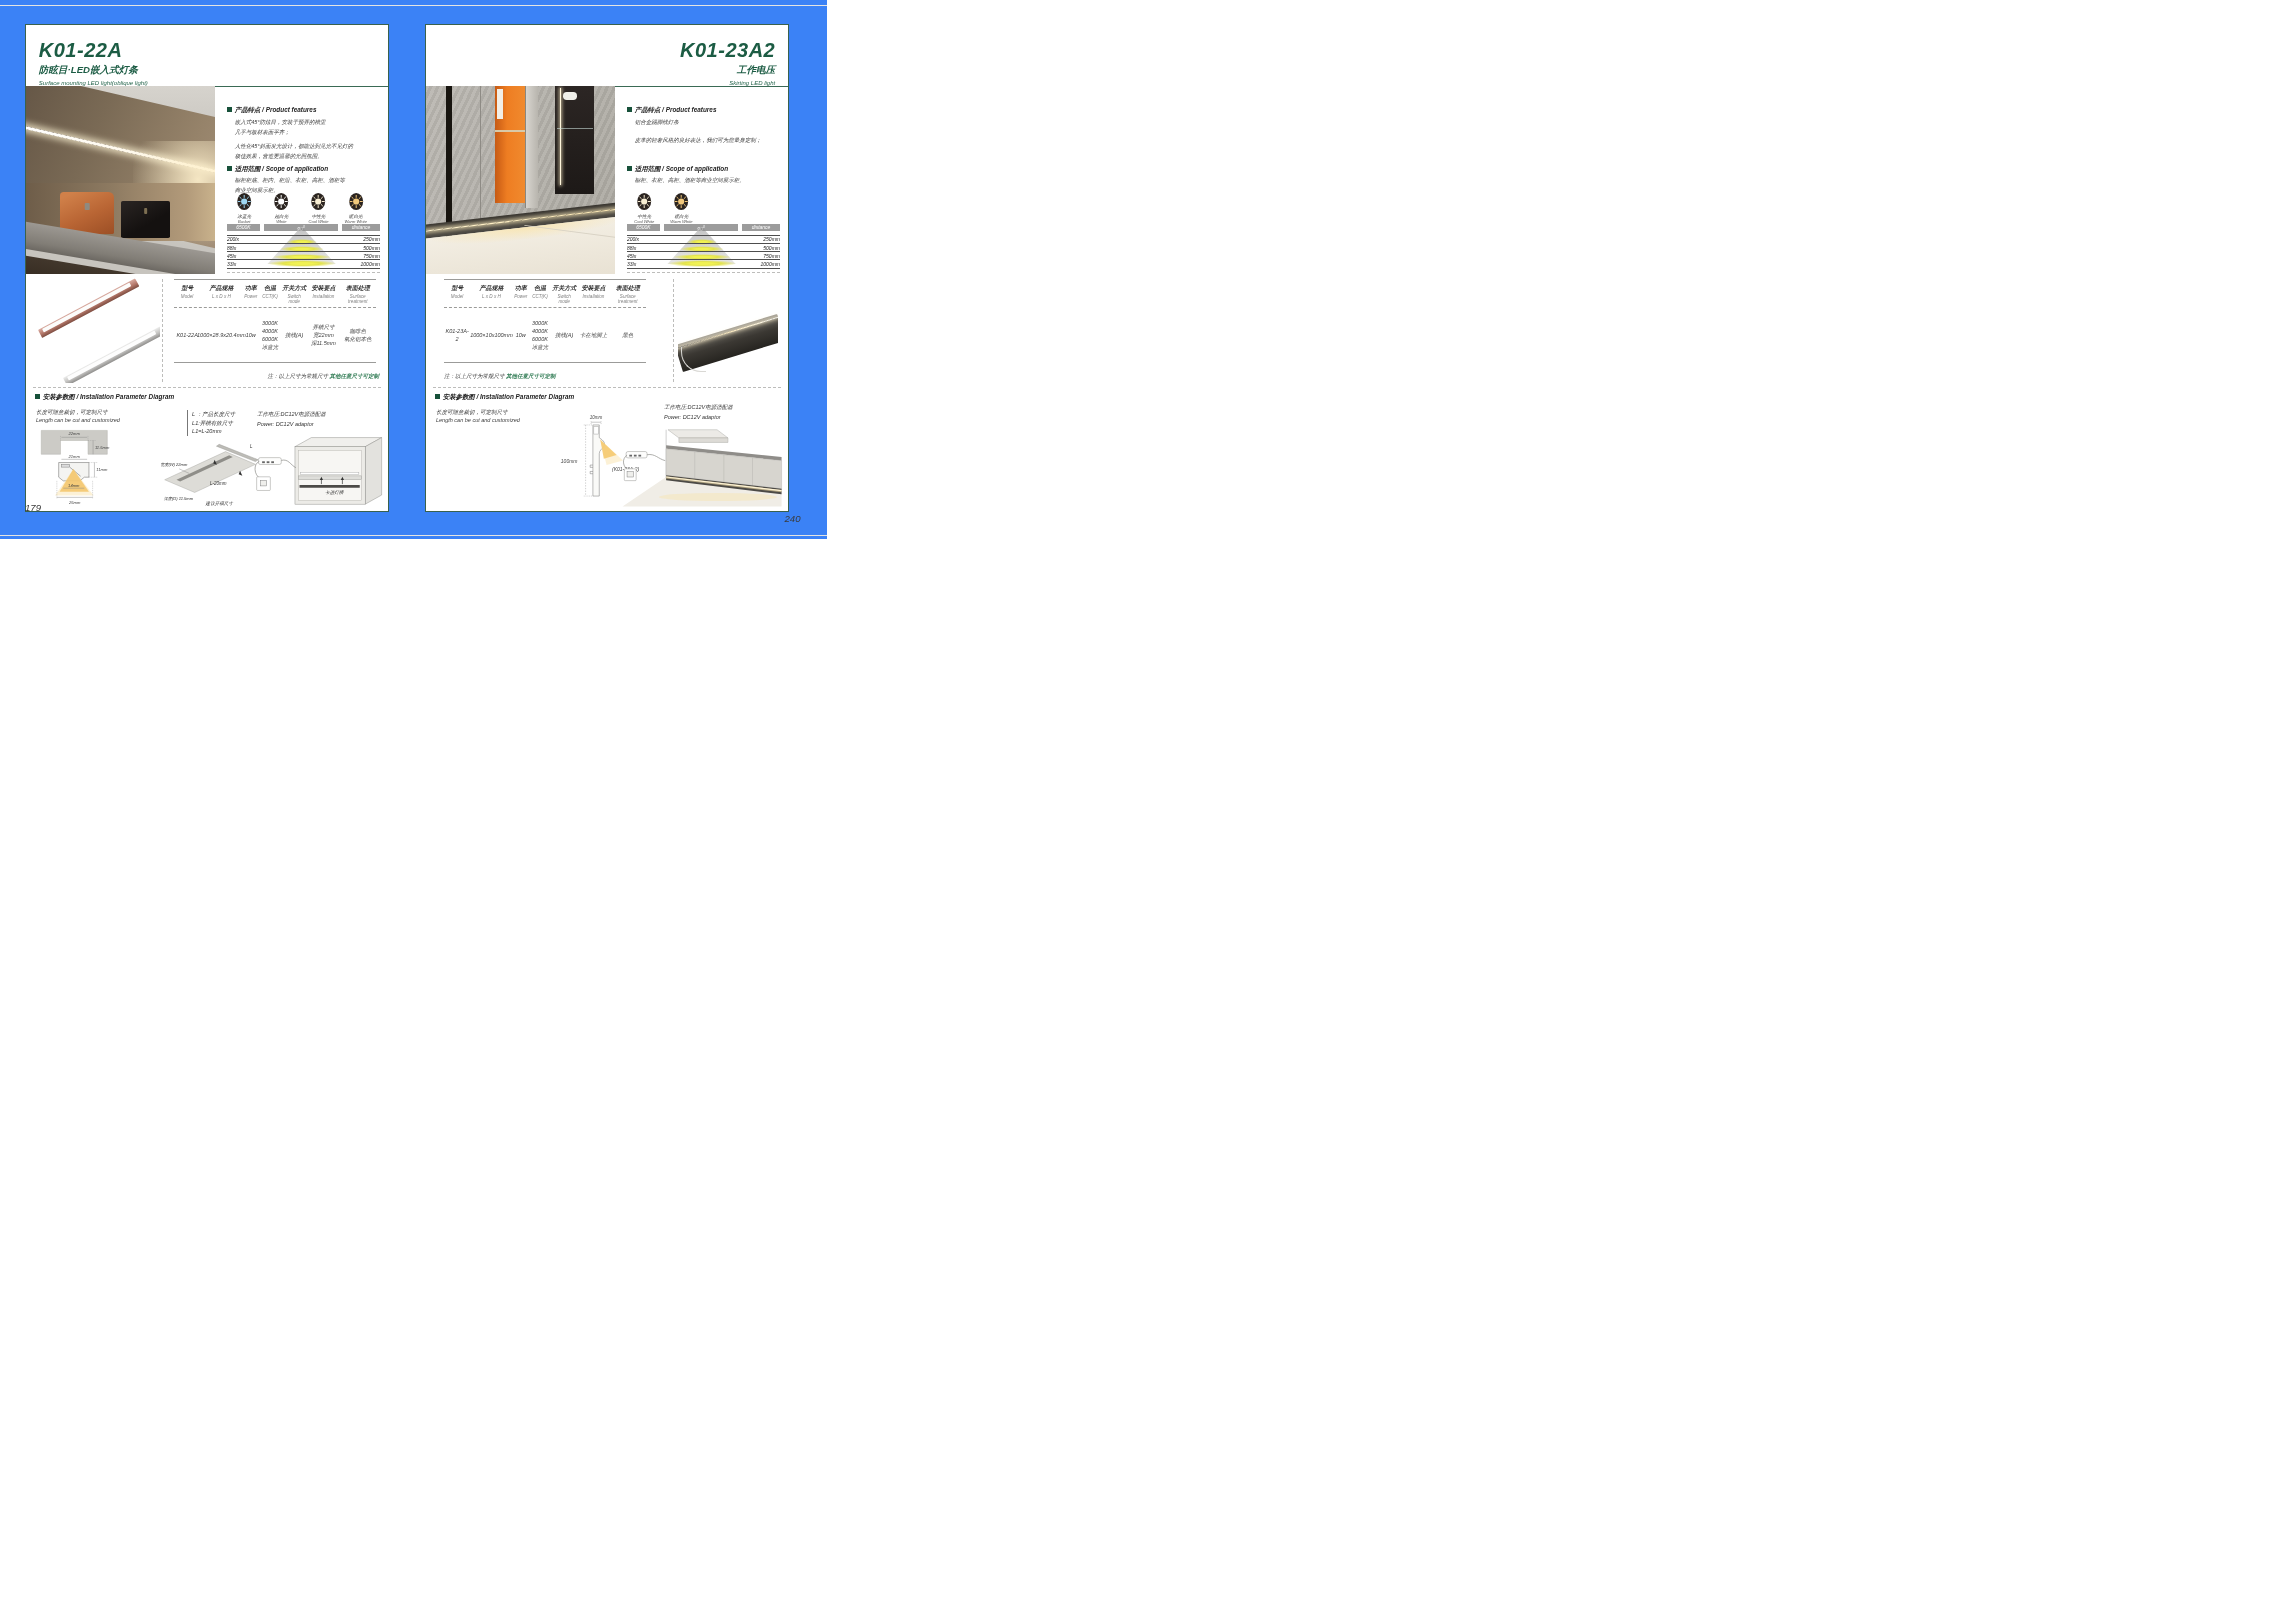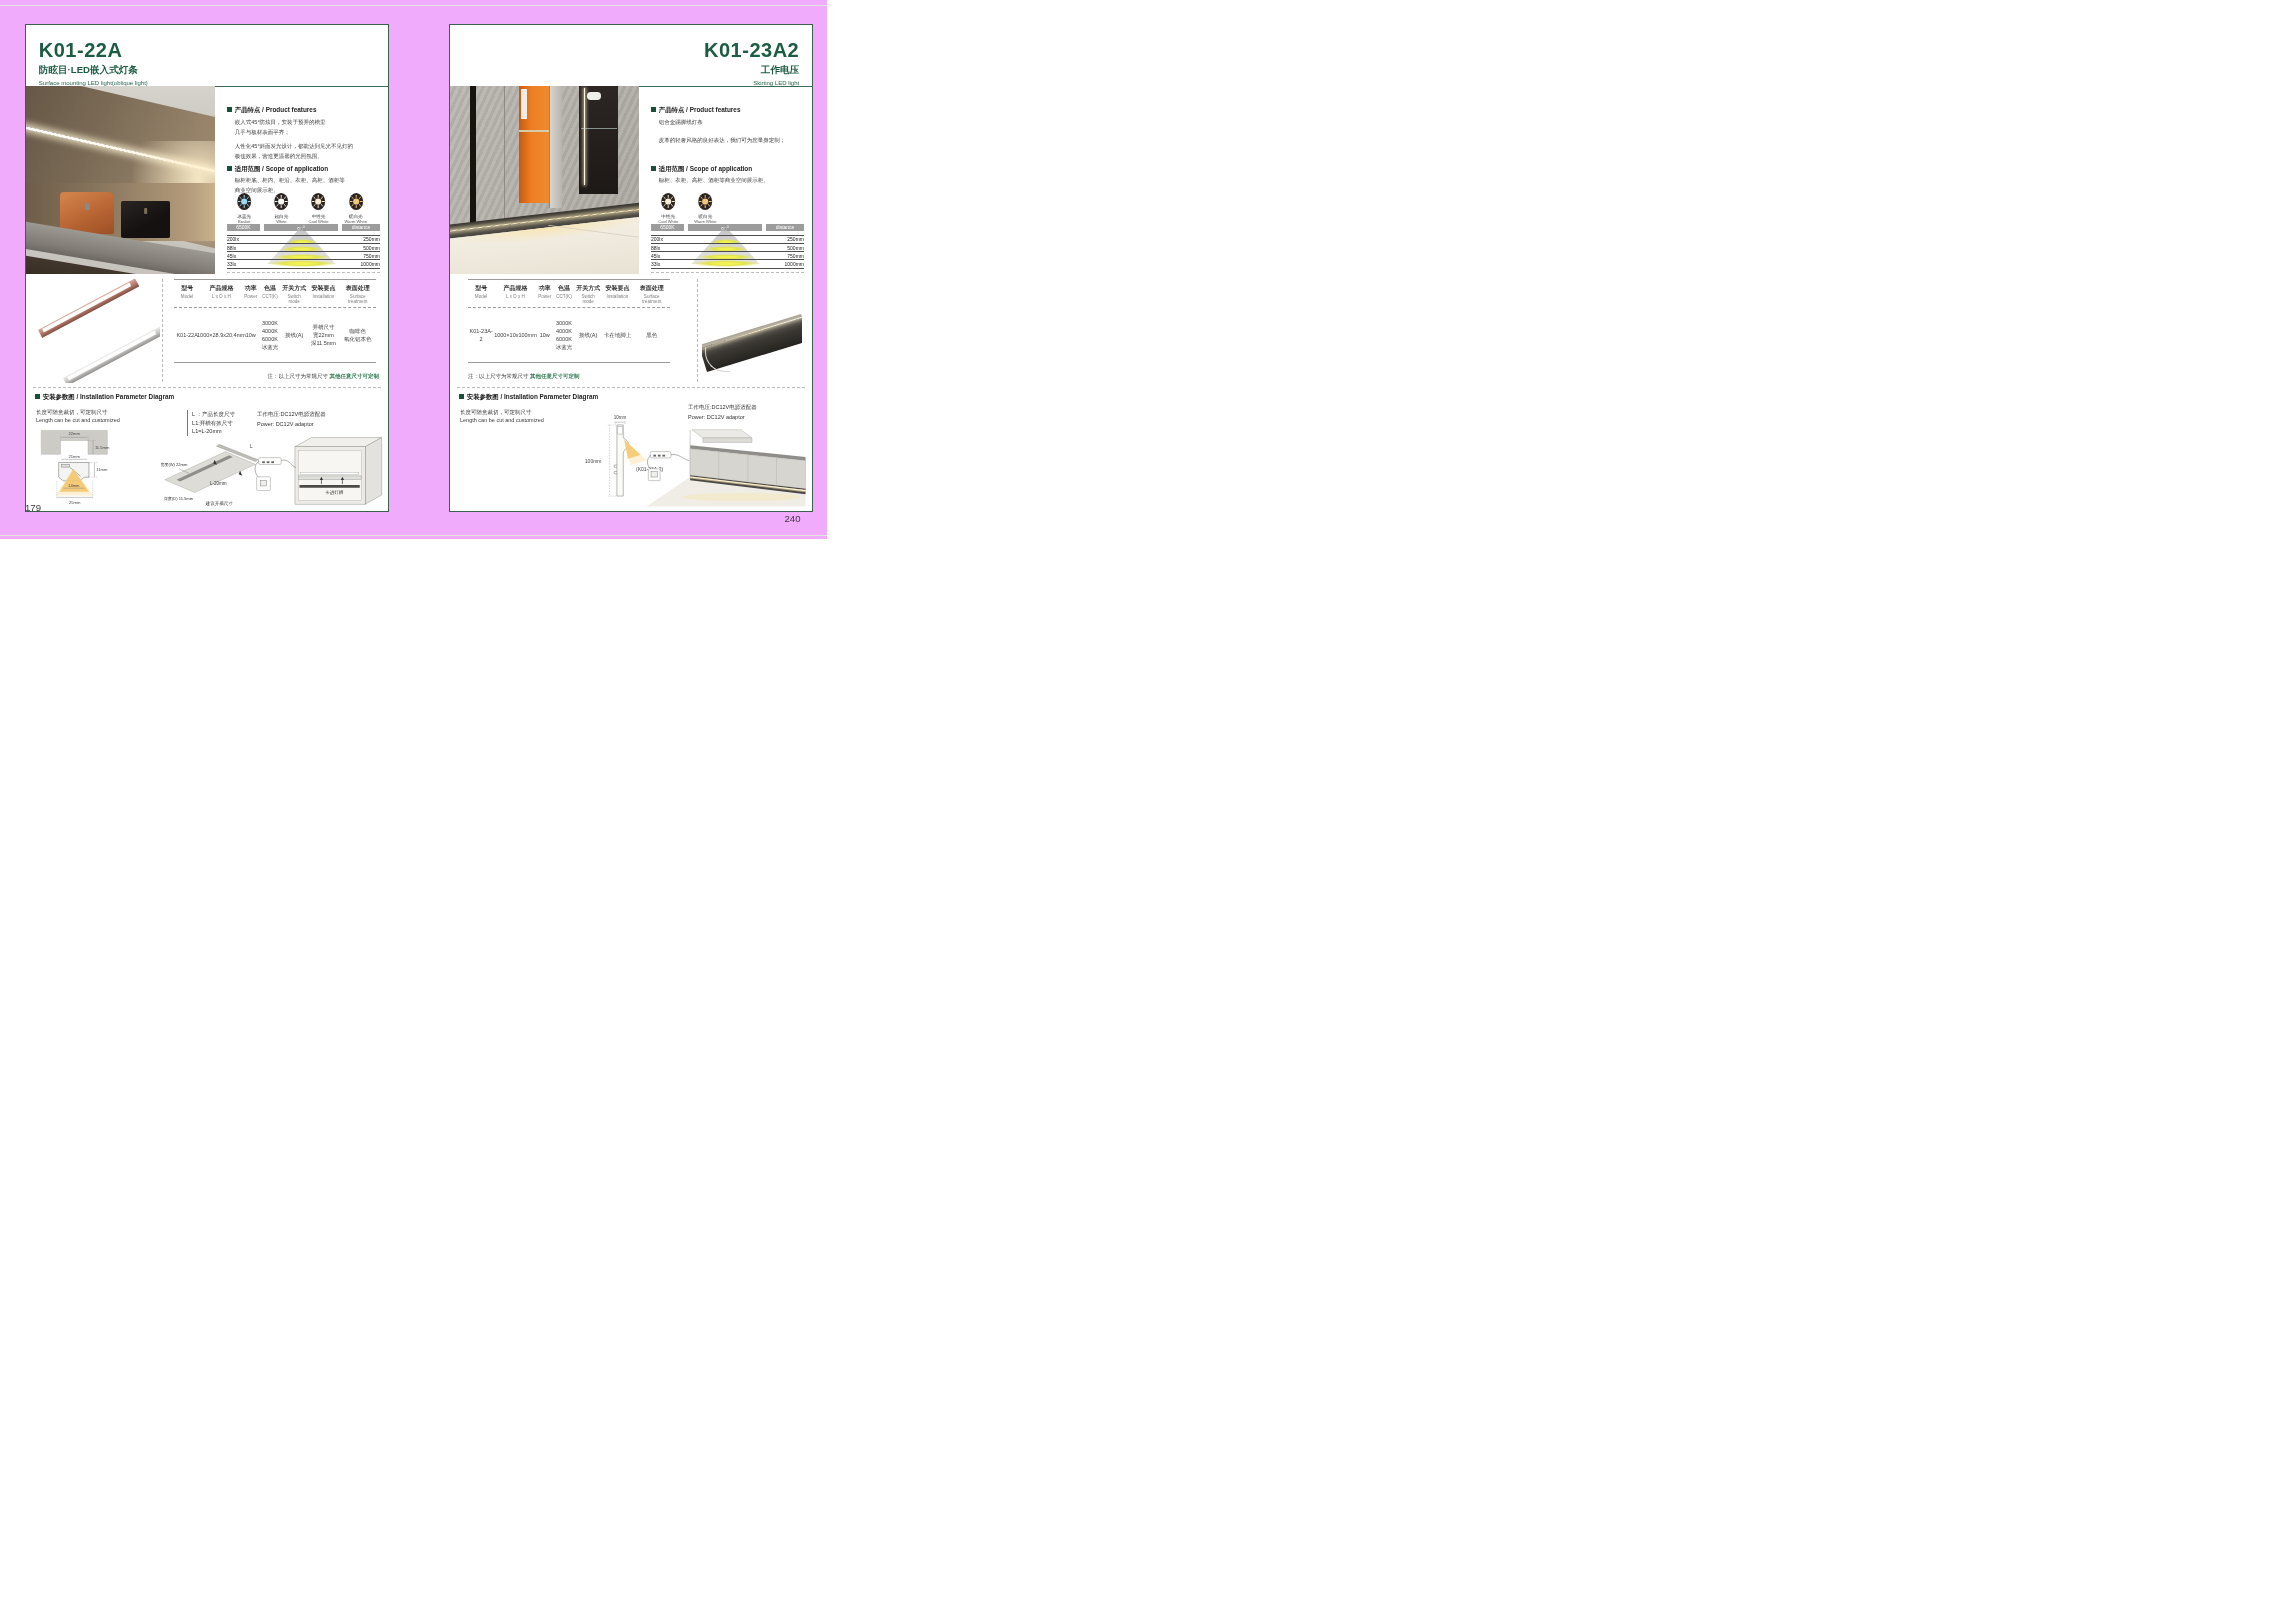--- a/index.html
+++ b/index.html
@@ -1,17 +1,17 @@
 <!DOCTYPE html>
 <html style="font-size:7.3px"><head>
 <meta charset="utf-8">
 <style>
   html,body{margin:0;padding:0;background:#fff;}
-  .canvas{position:relative;width:827px;height:539px;background:#f0abfc;
-          font-family:"Liberation Sans",sans-serif;color:#3c3c3c;overflow:hidden;}
+  .canvas{position:relative;width:827px;height:539px;background:#3b82f6;
+          font-family:"Liberation Sans",sans-serif;color:#3c3c3c;overflow:hidden;font-style:italic;}
   .abs{position:absolute;}
   .hair{position:absolute;left:0;right:0;height:0.5px;background:#e4e4e2;}
   .page{position:absolute;top:24px;width:362px;height:486px;background:#fff;border:0.5px solid #39614d;}
   .hrule{position:absolute;left:0;right:0;height:0.5px;background:#3a6a55;}
   .model{font-size:20px;font-weight:bold;color:#1c5c44;letter-spacing:0.5px;line-height:1;}
   .sub-cn{font-size:9.6px;font-weight:bold;color:#1c5c44;margin-top:4.6px;}
   .sub-en{font-size:6px;color:#25654c;margin-top:2.7px;}
   .sec{position:absolute;font-size:6.4px;font-weight:bold;color:#222;white-space:nowrap;}
   .sq{display:inline-block;width:4.6px;height:4.6px;background:#17513a;margin-right:3.2px;}
   .body12{position:absolute;font-size:5.5px;line-height:9.6px;color:#3c3c3c;white-space:nowrap;}
@@ -355,21 +355,21 @@
       <rect x="20" y="66" width="6" height="4" fill="#666"></rect>
         <rect x="30" y="66" width="6" height="4" fill="#666"></rect>
         <rect x="40" y="66" width="6" height="4" fill="#666"></rect>
       <path d="M62 64 C 78 60 82 74 94 80" fill="none" stroke="#8a8a86" stroke-width="1.5"></path>
       <path d="M14 66 C 0 72 2 96 16 104" fill="none" stroke="#8a8a86" stroke-width="1.5"></path>
       <rect x="8" y="100" width="30" height="30" rx="2" fill="#fff" stroke="#8a8a86"></rect>
       <rect x="16" y="108" width="14" height="12" fill="#efefec" stroke="#777"></rect>
     </svg>
   </div>
 
-  <div class="page" style="left:449px">
+  <div class="page" style="left:425px">
 
     <div class="abs" style="right:12.8px;top:14.6px;text-align:right">
       <div class="model">K01-23A2</div>
       <div class="sub-cn">工作电压</div>
       <div class="sub-en">Skirting LED light</div>
     </div>
     <div class="hrule" style="top:61px"></div>
 
     <div class="abs" style="left:0;top:61px;width:189px;height:188px;overflow:hidden">
       <div class="ph" style="inset:0;background:linear-gradient(115deg,#bab7b1 0%,#b3b0a9 50%,#aaa7a0 100%)"></div>

